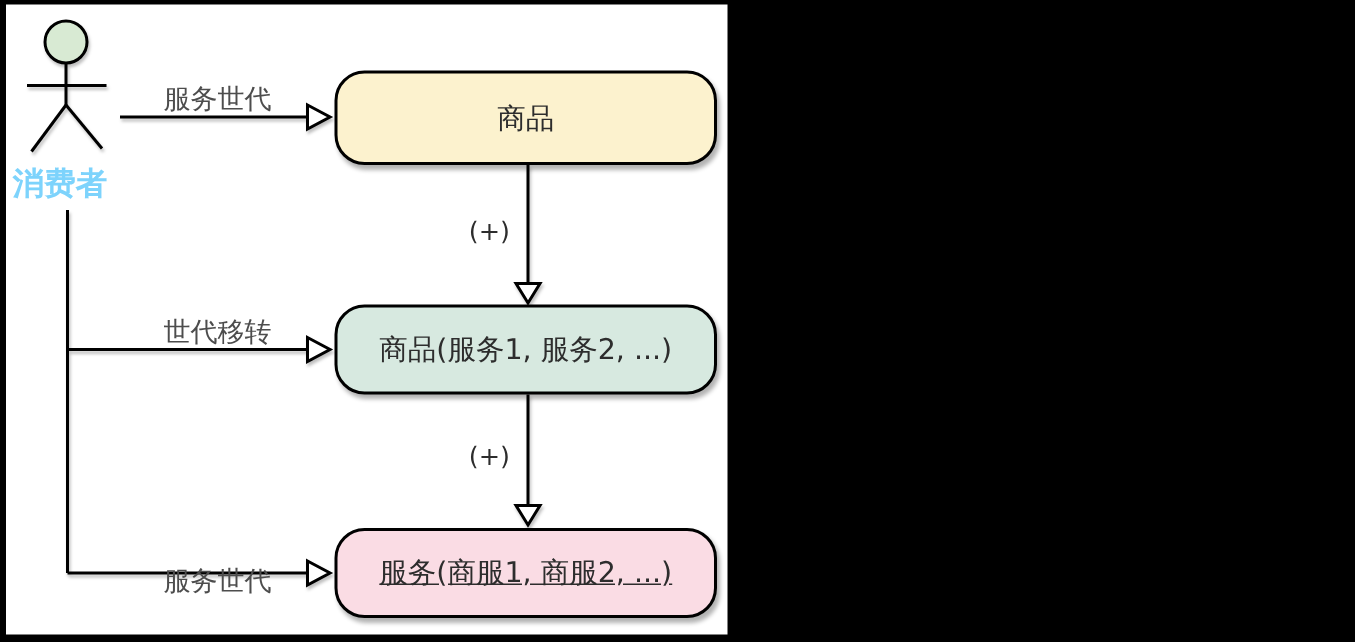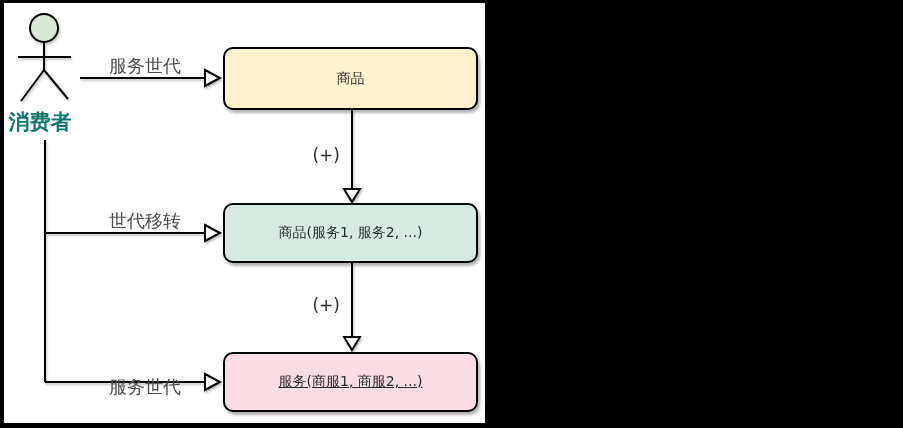--- a/index.html
+++ b/index.html
@@ -27,36 +27,36 @@
     stroke:var(--line,#000);
     stroke-width:2;
     fill:none;
   }
   svg.wires circle.head{fill:var(--actor-head-fill,#d8ead3);}
   svg.wires polygon.head-tri{fill:var(--canvas,#fff);stroke-linejoin:miter;}
   .node{
     position:absolute;
     left:223px;width:255px;
     border:2px solid var(--line,#000);
-    border-radius:10px;
+    border-radius:20px;
     box-shadow:2px 3px 3px rgba(0,0,0,0.3);
     display:flex;align-items:center;justify-content:center;
-    font-size:14px;
+    font-size:19px;
     color:var(--node-text,#2d2d2d);
     box-sizing:border-box;
     white-space:nowrap;
   }
   .n1{top:47px;height:63px;background:var(--node-product-fill,#fcf2ce);}
   .n2{top:203px;height:60px;background:var(--node-product-services-fill,#d7e9e0);}
   .n3{top:352px;height:60px;background:var(--node-service-fill,#fadce4);text-decoration:underline;}
   .label{position:absolute;white-space:nowrap;}
   .actor-label{
     left:2px;top:108px;width:76px;
     text-align:center;
-    font-size:21px;font-weight:bold;color:#0f766e;
+    font-size:21px;font-weight:bold;color:#7dd3fc;
   }
   .edge-label{
     left:65px;width:160px;
     text-align:center;
     font-size:18px;
     color:var(--edge-label-text,#4d4d4d);
   }
   .e1{top:54px;}
   .e2{top:209px;}
   .e3{top:358px;margin-top:17px;}

